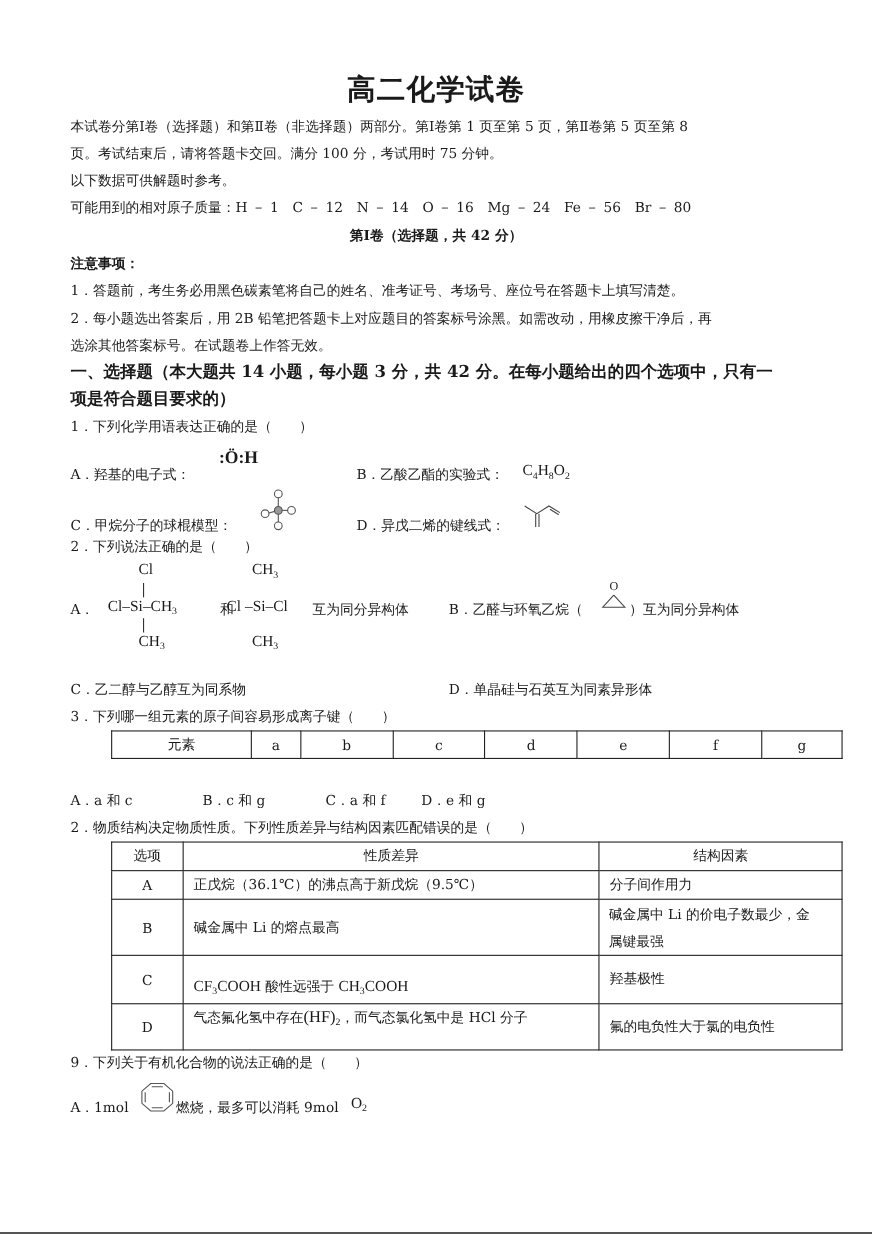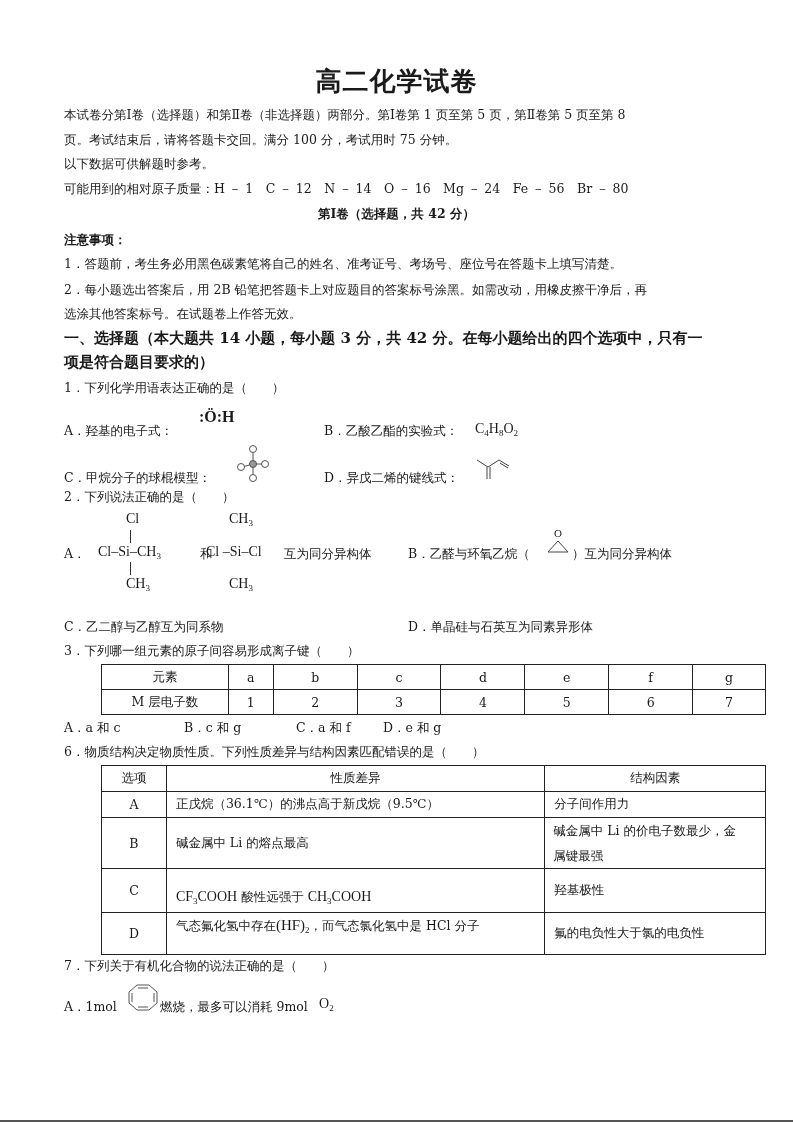--- a/index.html
+++ b/index.html
@@ -117,38 +117,28 @@
       <tr>
     <td>元素</td>
     <td>a</td>
     <td>b</td>
     <td>c</td>
     <td>d</td>
     <td>e</td>
     <td>f</td>
     <td>g</td>
   </tr>
-  <tr>
-    <td>M 层电子数</td>
-    <td>1</td>
-    <td>2</td>
-    <td>3</td>
-    <td>4</td>
-    <td>5</td>
-    <td>6</td>
-    <td>7</td>
-  </tr>
 </tbody>
   </table>
 <div class="abs line" style="top:720px">A．a 和 c</div>
 <div class="abs line" style="left:184px; top:720px">B．c 和 g</div>
 <div class="abs line" style="left:296px; top:720px">C．a 和 f</div>
 <div class="abs line" style="left:383px; top:720px">D．e 和 g</div>
 
-<div class="abs line" style="top:744px">6．物质结构决定物质性质。下列性质差异与结构因素匹配错误的是（　　）</div>
+<div class="abs line" style="top:744px">2．物质结构决定物质性质。下列性质差异与结构因素匹配错误的是（　　）</div>
 <table class="t4">
   <colgroup>
       <col style="width:65px">
       <col style="width:379px">
       <col style="width:221px">
     </colgroup>
   <tbody>
       <tr style="height:26px">
     <td>选项</td>
     <td>性质差异</td>
@@ -177,21 +167,21 @@
   <tr style="height:42px">
     <td>D</td>
     <td class="l" style="vertical-align:top; padding-top:4px">
       <span>气态氟化氢中存在</span><span class="chem" style="font-size:15px"><span>(HF)</span><sub>2</sub></span><span>，而气态氯化氢中是 HCl 分子</span>
     </td>
     <td class="l">氟的电负性大于氯的电负性</td>
   </tr>
 </tbody>
   </table>
 
-<div class="abs line" style="top:958px">7．下列关于有机化合物的说法正确的是（　　）</div>
+<div class="abs line" style="top:958px">9．下列关于有机化合物的说法正确的是（　　）</div>
 <div class="abs line" style="top:999px">A．1mol</div>
 <svg style="left:127px; top:984px" width="32" height="28">
   <polygon points="10,1 22,1 30,8 30,19 22,26 10,26 2,19 2,8" fill="none" stroke="#555" stroke-width="1"></polygon>
   <line x1="11" y1="4" x2="21" y2="4" stroke="#555" stroke-width="1"></line>
   <line x1="27" y1="9" x2="27" y2="18" stroke="#555" stroke-width="1"></line>
   <line x1="11" y1="23" x2="21" y2="23" stroke="#555" stroke-width="1"></line>
   <line x1="5" y1="9" x2="5" y2="18" stroke="#555" stroke-width="1"></line>
 </svg>
 <div class="abs line" style="left:160px; top:999px">燃烧，最多可以消耗 9mol</div>
 <div class="abs chem" style="left:319px; top:996px"><span>O</span><sub>2</sub></div>

